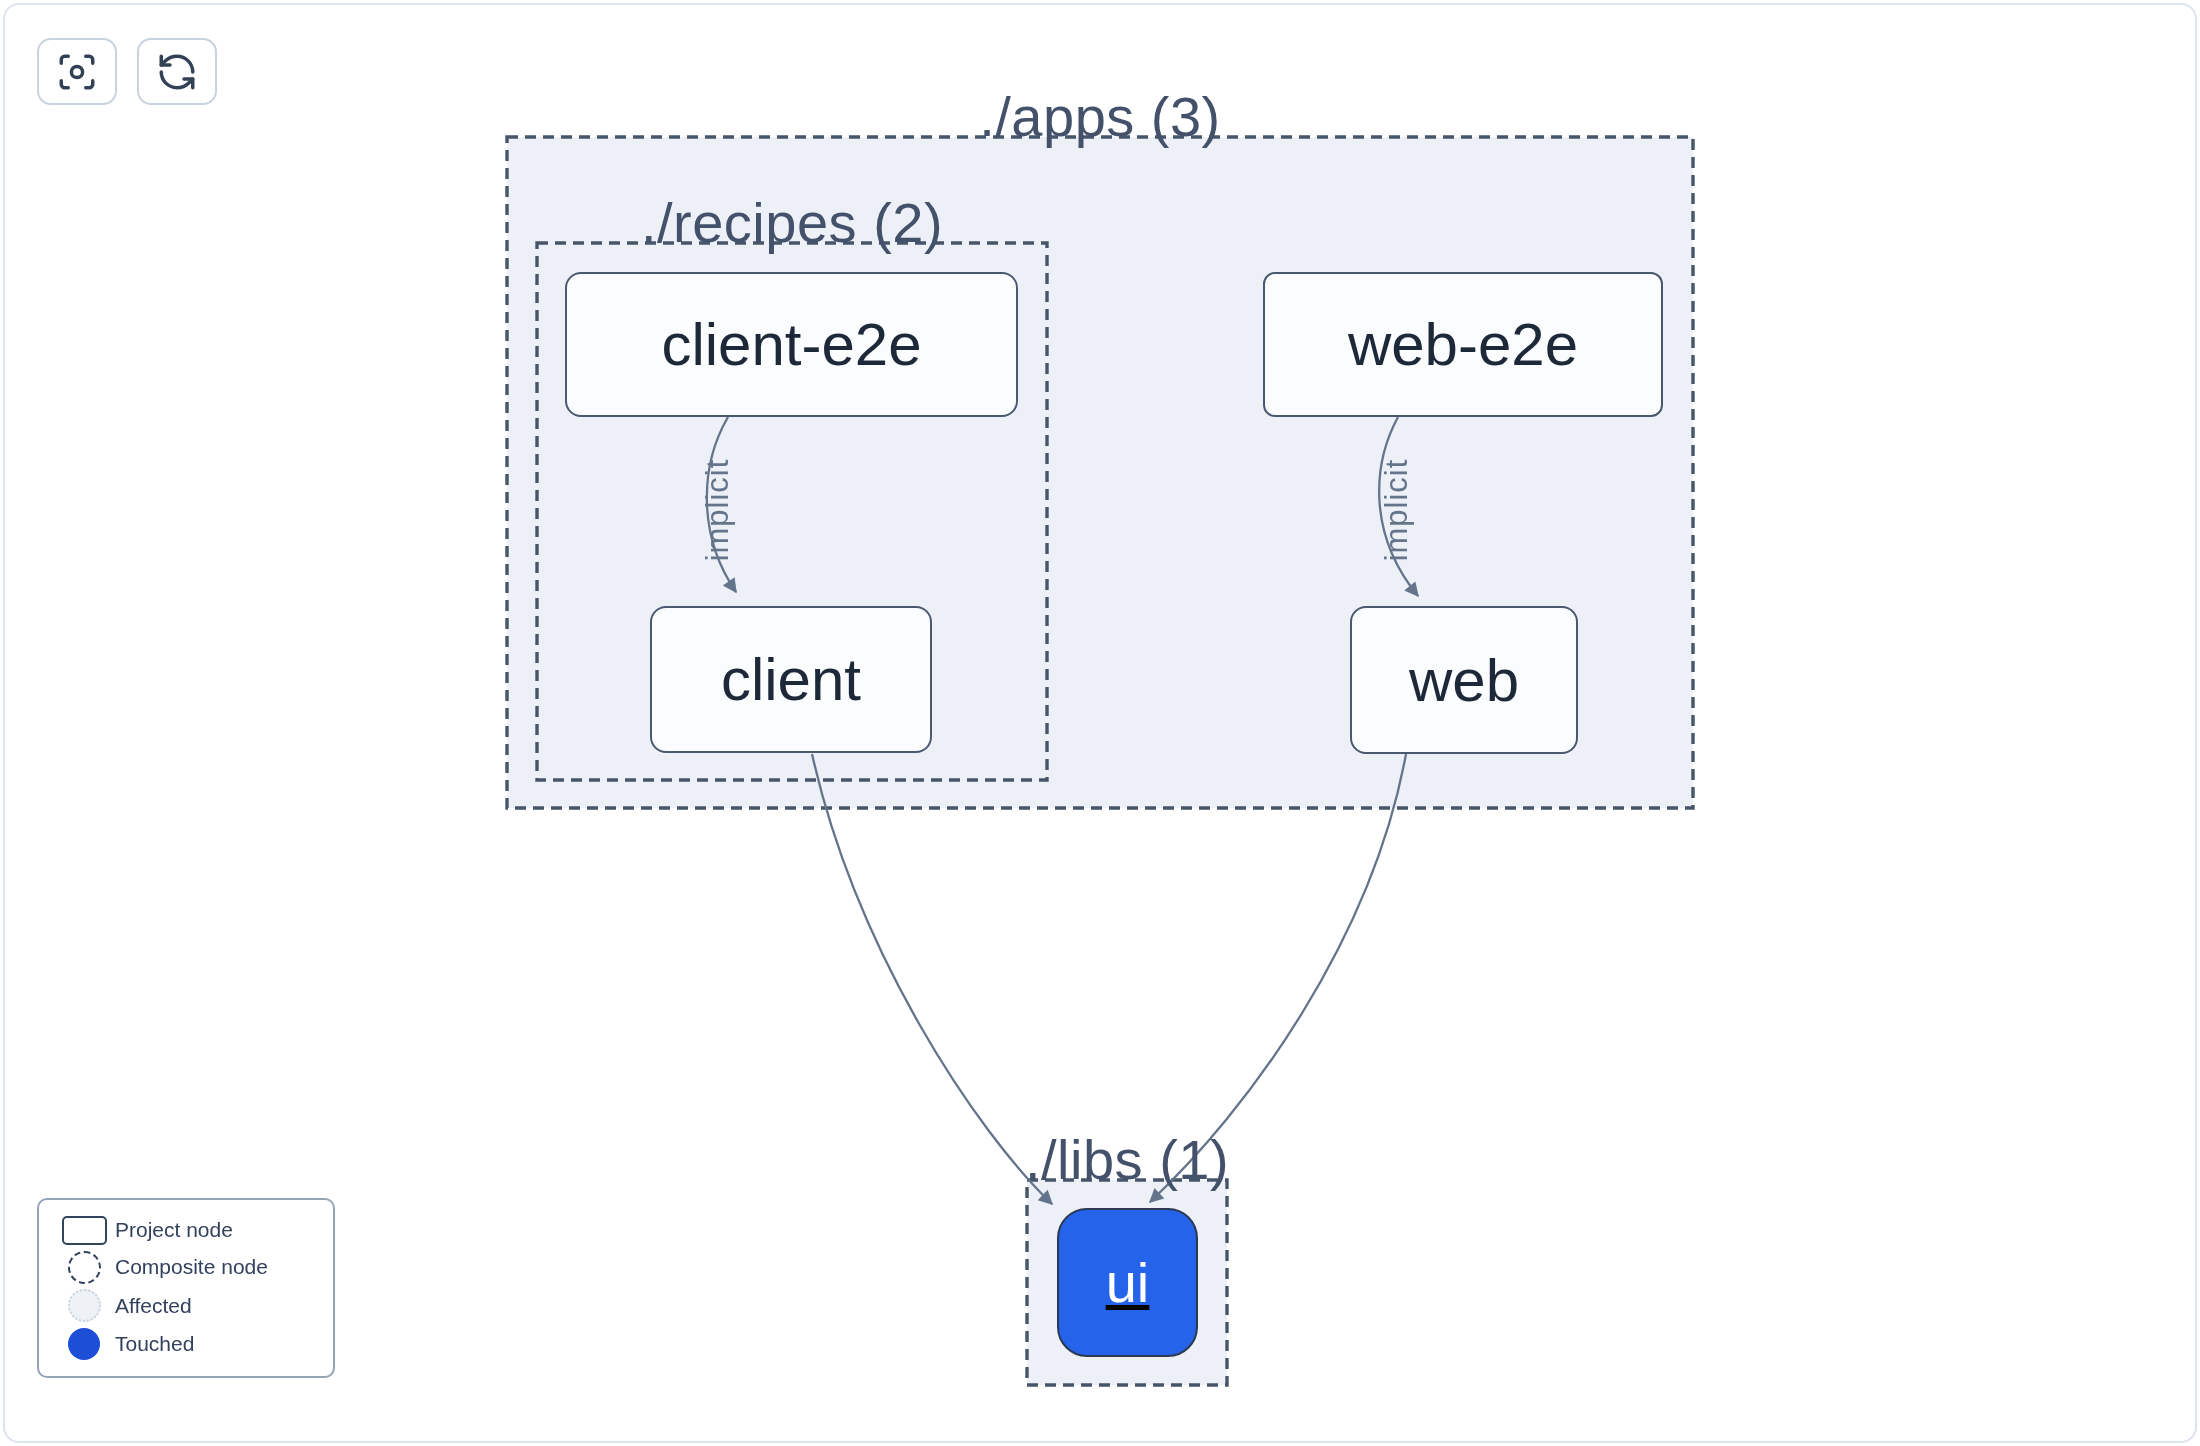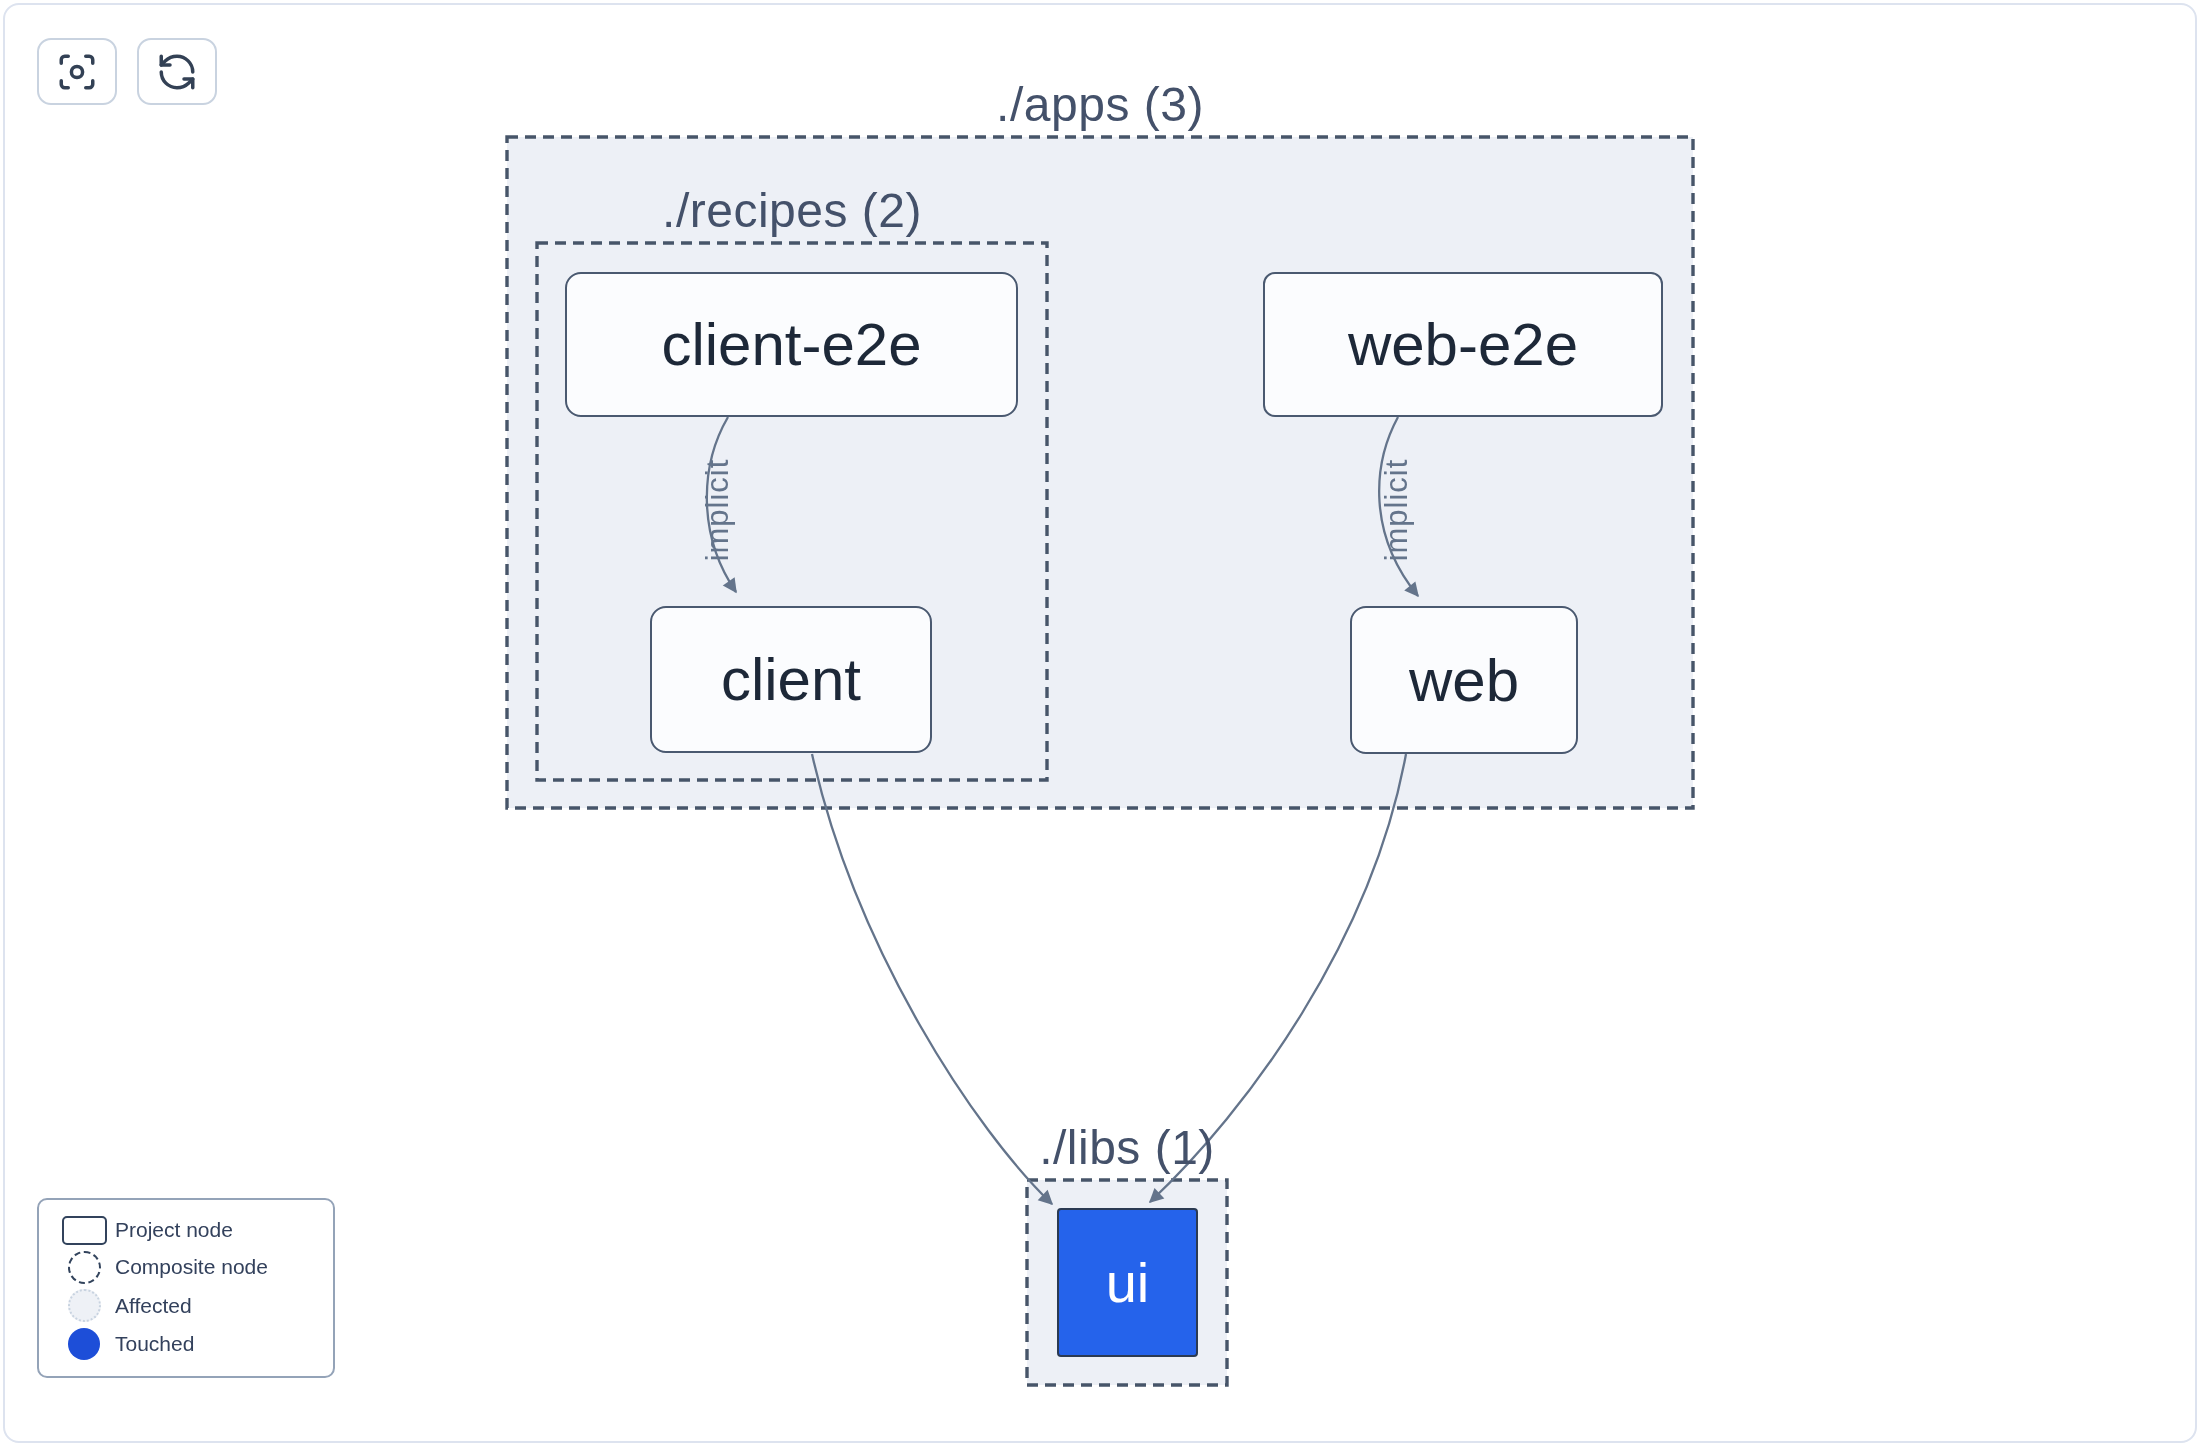--- a/index.html
+++ b/index.html
@@ -11,27 +11,27 @@
     --button_border:#c9d3e0; --icon:#334155; --frame_border:#dde3ef;
   }
   html,body{margin:0;padding:0;background:#ffffff;}
   body{font-family:"Liberation Sans", sans-serif;}
   .stage{position:relative;width:2200px;height:1446px;overflow:hidden;background:#ffffff;}
   .frame{position:absolute;inset:3px;border:2.5px solid var(--frame_border);border-radius:16px;pointer-events:none;z-index:6;}
 
   .layer{position:absolute;left:0;top:0;z-index:1;}
 
   .ctitle{position:absolute;z-index:2;white-space:nowrap;transform:translateX(-50%);
-          font-size:48px;line-height:64px;color:var(--title_text);letter-spacing:0.5px;cursor:pointer;}
+          font-size:56px;line-height:64px;color:var(--title_text);letter-spacing:0.5px;cursor:pointer;margin-top:12px;}
 
   .node{position:absolute;z-index:3;display:flex;align-items:center;justify-content:center;
         background:var(--node_fill);border:2.4px solid var(--node_border);border-radius:16px;
         box-sizing:border-box;cursor:pointer;}
   .node-label{font-size:60px;color:var(--node_text);white-space:nowrap;}
-  .node.touched{background:var(--ui_fill);border-color:var(--ui_border);border-radius:4px;}
+  .node.touched{background:var(--ui_fill);border-color:var(--ui_border);border-radius:30px;text-decoration:underline;}
   .node.touched .node-label{color:var(--ui_text);font-size:56px;}
 
   .edge-label{position:absolute;z-index:2;transform:translate(-50%,-50%) rotate(-90deg);
               font-size:31px;color:var(--edge);white-space:nowrap;letter-spacing:1px;}
 
   .toolbar{position:absolute;left:37px;top:38px;display:flex;gap:20px;z-index:5;}
   .tool-btn{width:80px;height:67px;background:#ffffff;border:2px solid var(--button_border);
             border-radius:14px;display:flex;align-items:center;justify-content:center;
             cursor:pointer;padding:0;}
   .tool-btn svg{stroke:var(--icon);}

